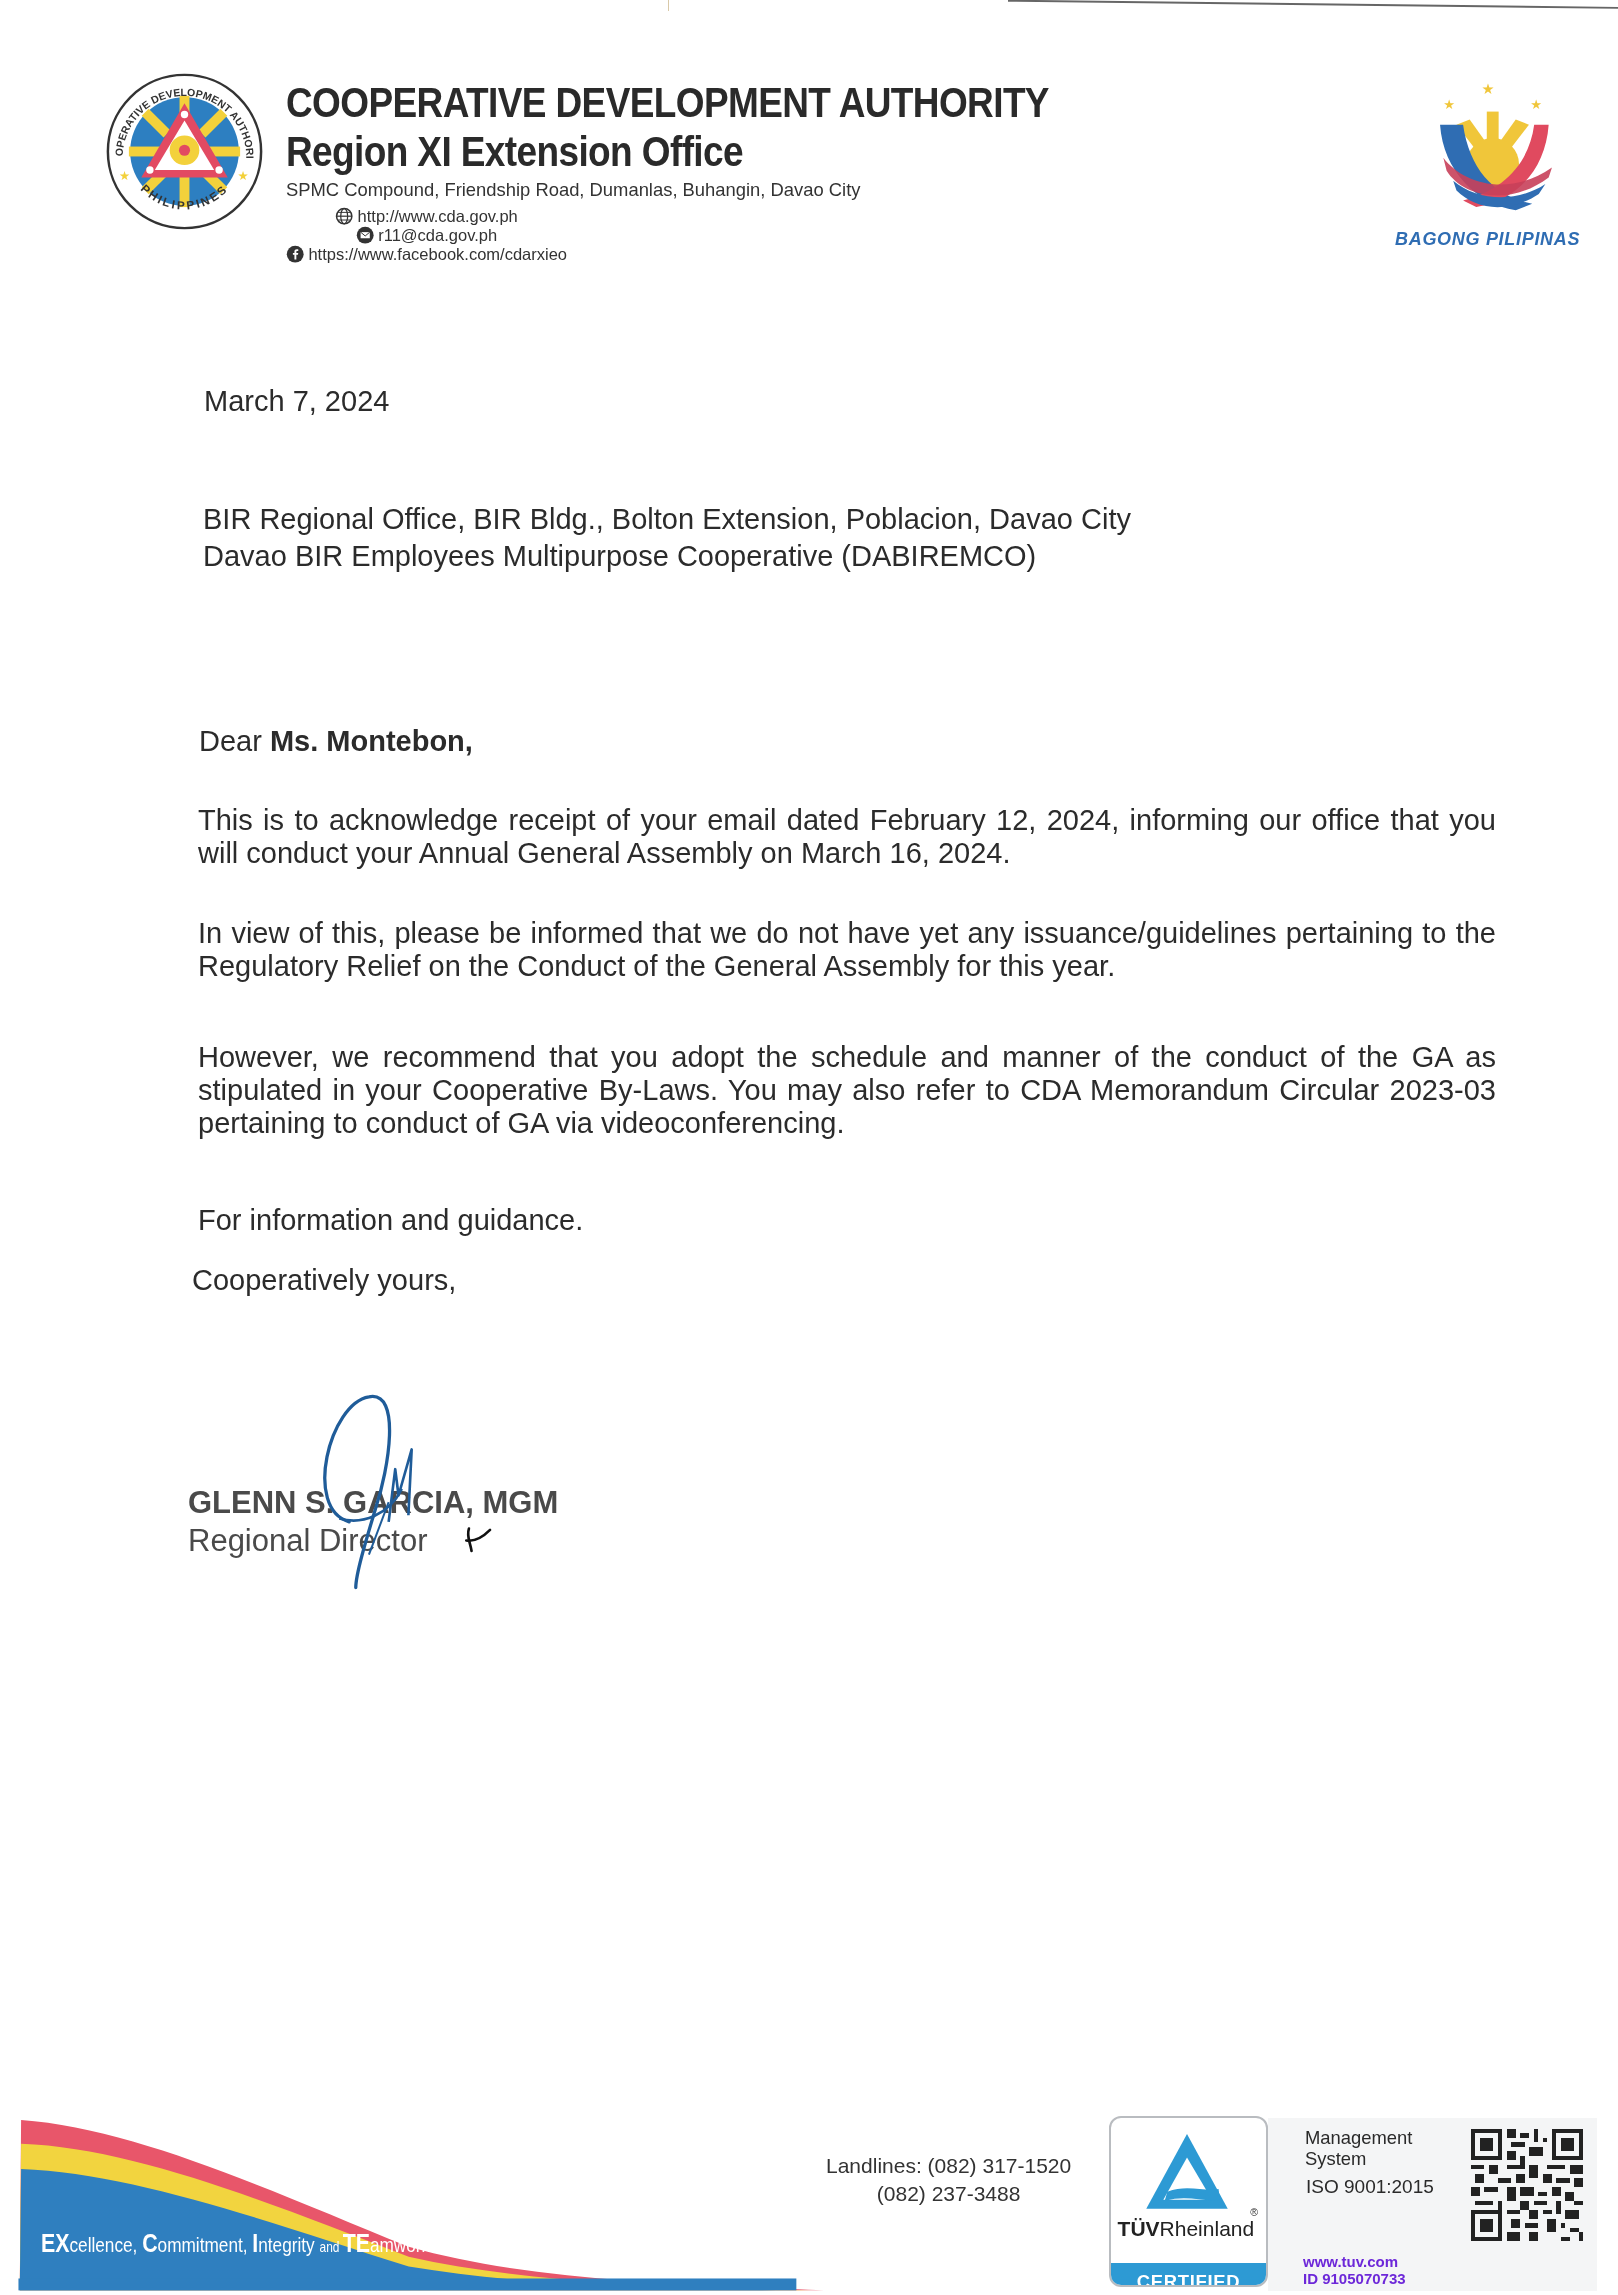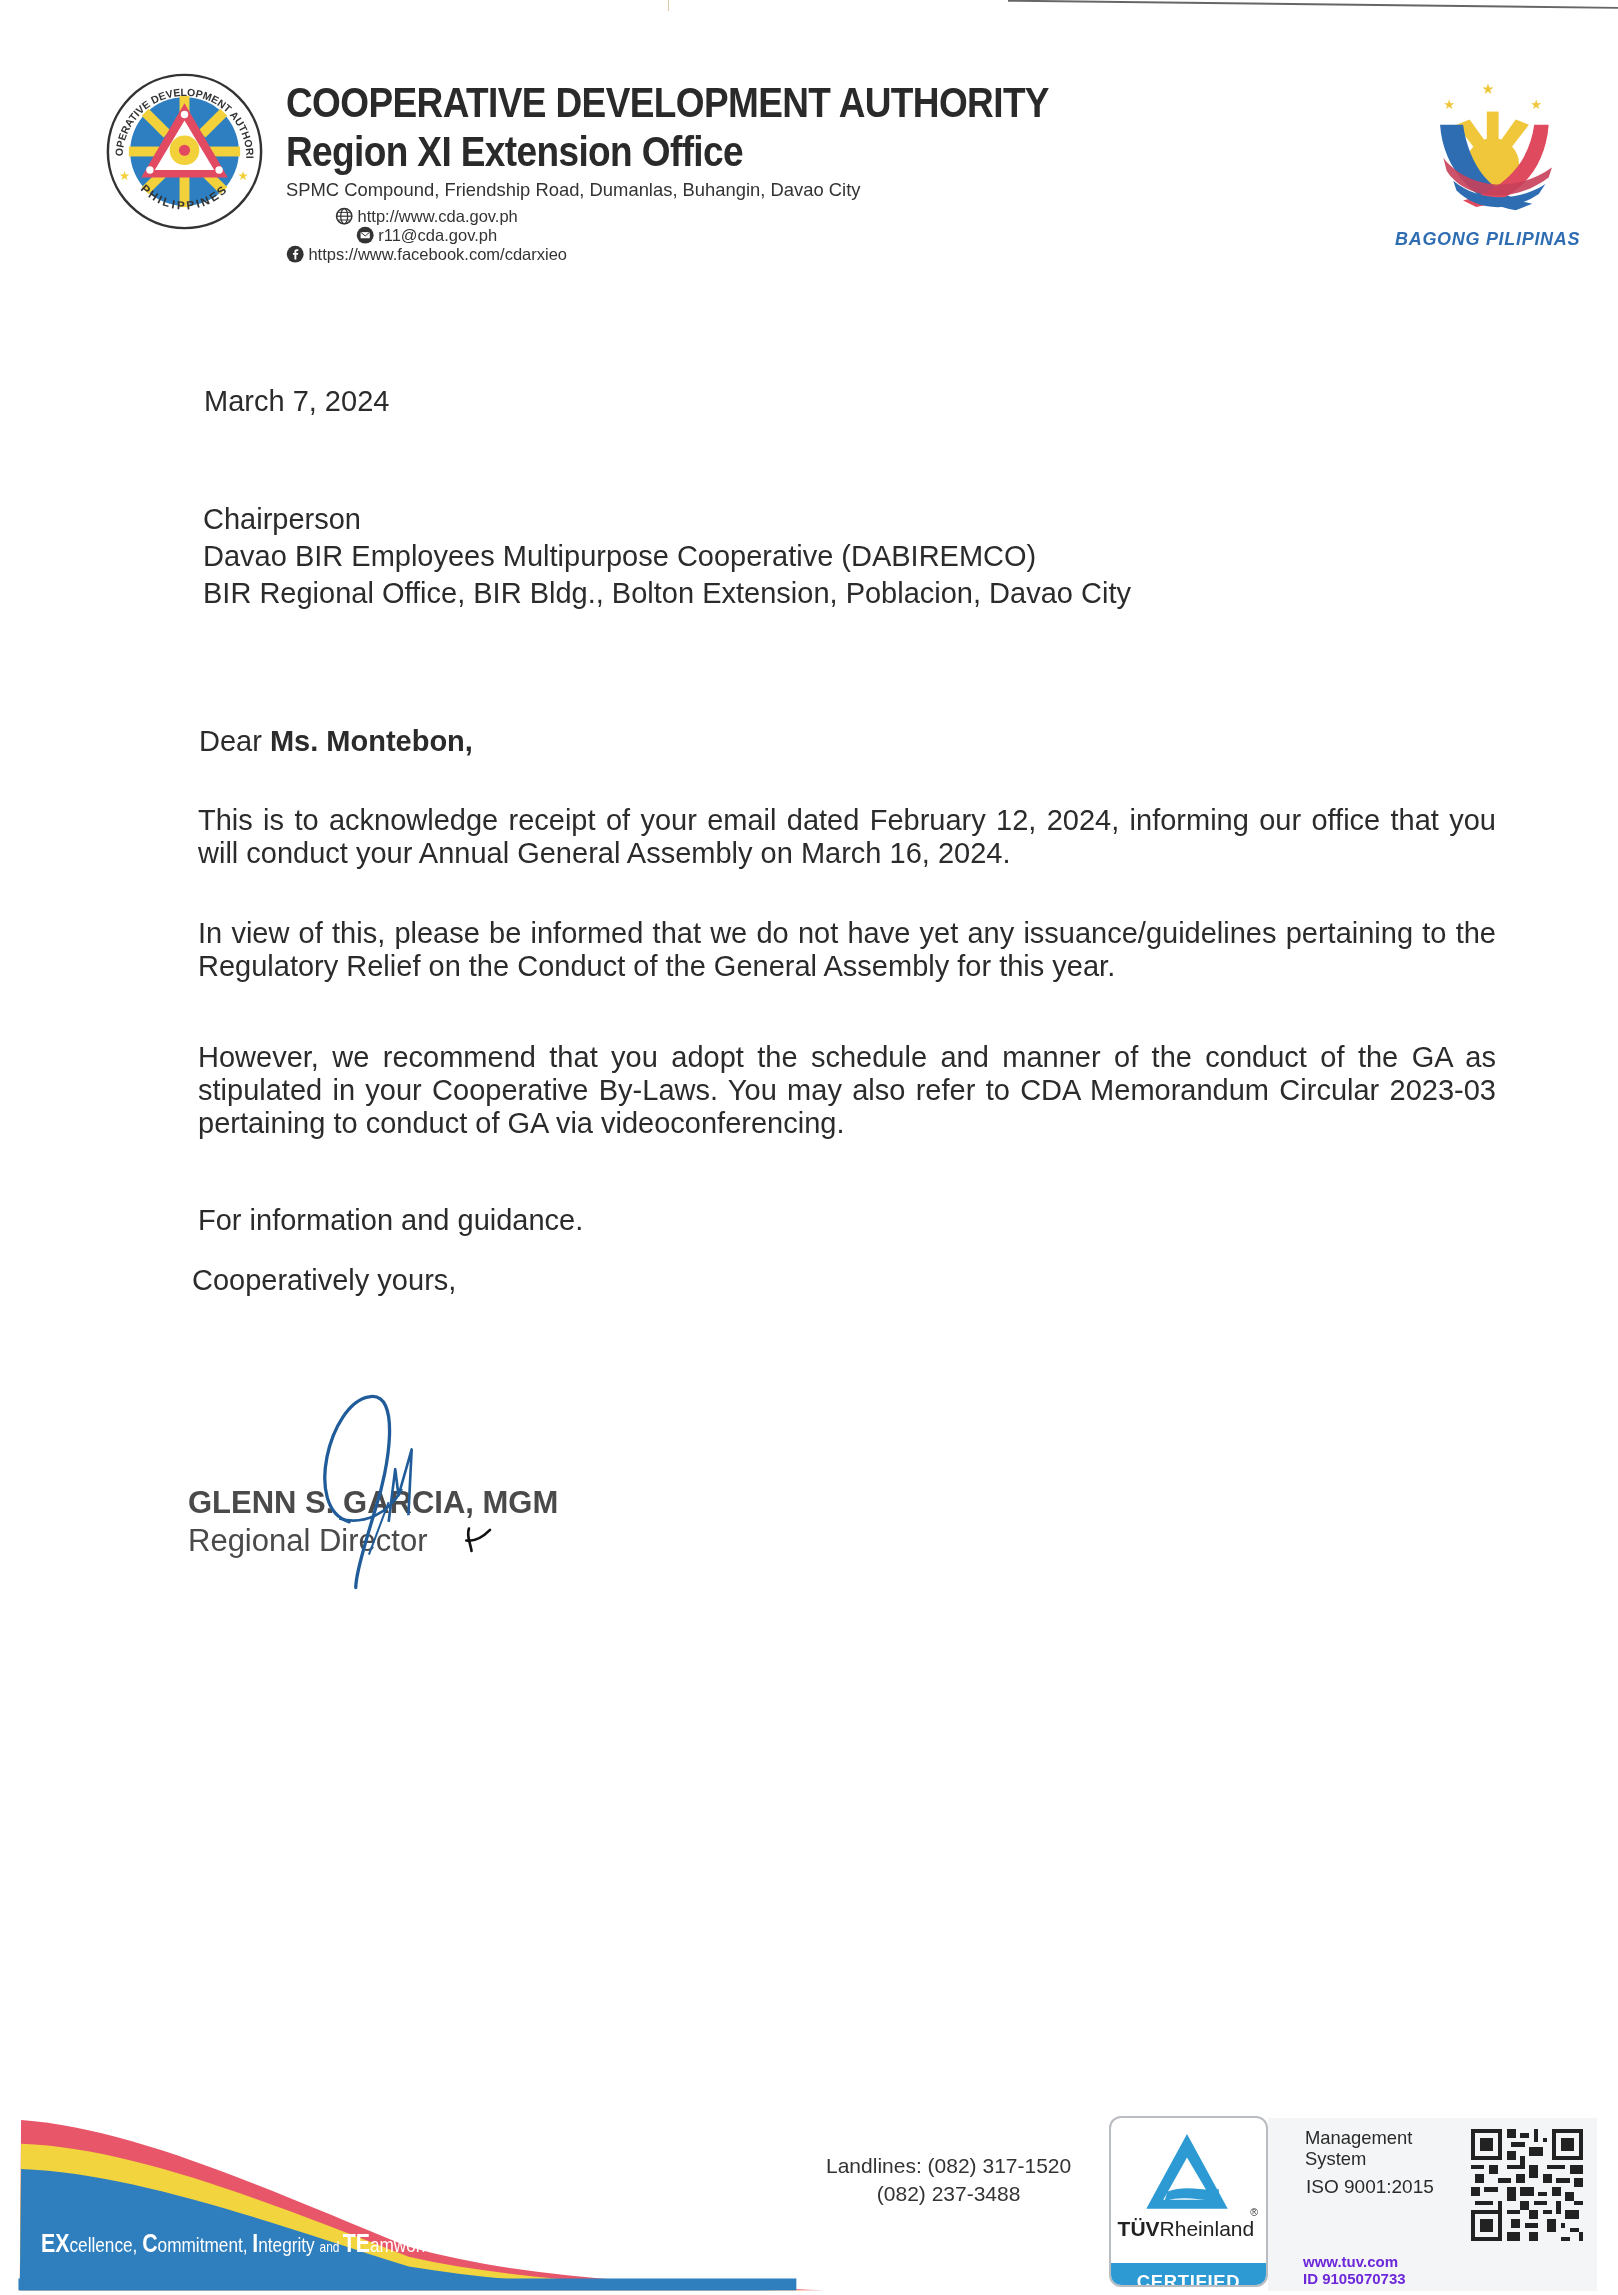--- a/index.html
+++ b/index.html
@@ -159,23 +159,22 @@
   <path d="M35,80 C40,150 90,200 150,210 L175,200 C120,190 80,150 70,80 Z" fill="#2f6db3"></path>
   <path d="M200,80 C195,150 150,195 90,205 L70,195 C130,180 170,140 178,80 Z" fill="#e04a5f"></path>
   <path d="M40,130 C70,170 140,190 205,145 L200,160 C140,205 70,190 45,150 Z" fill="#c8405a" opacity="0.9"></path>
   <path d="M55,165 C90,195 150,200 195,170 L185,185 C140,215 90,210 60,180 Z" fill="#2f6db3"></path>
 </svg>
 <div class="abs bp-text">BAGONG PILIPINAS</div>
 
 <div class="abs letter date">March 7, 2024</div>
 
 <div class="abs letter recipient">
-  <div>Chairperson</div>
+  <div>BIR Regional Office, BIR Bldg., Bolton Extension, Poblacion, Davao City</div>
   <div>Davao BIR Employees Multipurpose Cooperative (DABIREMCO)</div>
-  <div>BIR Regional Office, BIR Bldg., Bolton Extension, Poblacion, Davao City</div>
 </div>
 
 <div class="abs letter salutation"><span>Dear </span><b>Ms. Montebon,</b></div>
 
 <div class="abs letter para p1">This is to acknowledge receipt of your email dated February 12, 2024, informing our office that you will conduct your Annual General Assembly on March 16, 2024.</div>
 <div class="abs letter para p2">In view of this, please be informed that we do not have yet any issuance/guidelines pertaining to the Regulatory Relief on the Conduct of the General Assembly for this year.</div>
 <div class="abs letter para p3">However, we recommend that you adopt the schedule and manner of the conduct of the GA as stipulated in your Cooperative By-Laws.  You may also refer to CDA Memorandum Circular 2023-03 pertaining to conduct of GA via videoconferencing.</div>
 <div class="abs letter para p4">For information and guidance.</div>
 
 <div class="abs letter closing">Cooperatively yours,</div>

